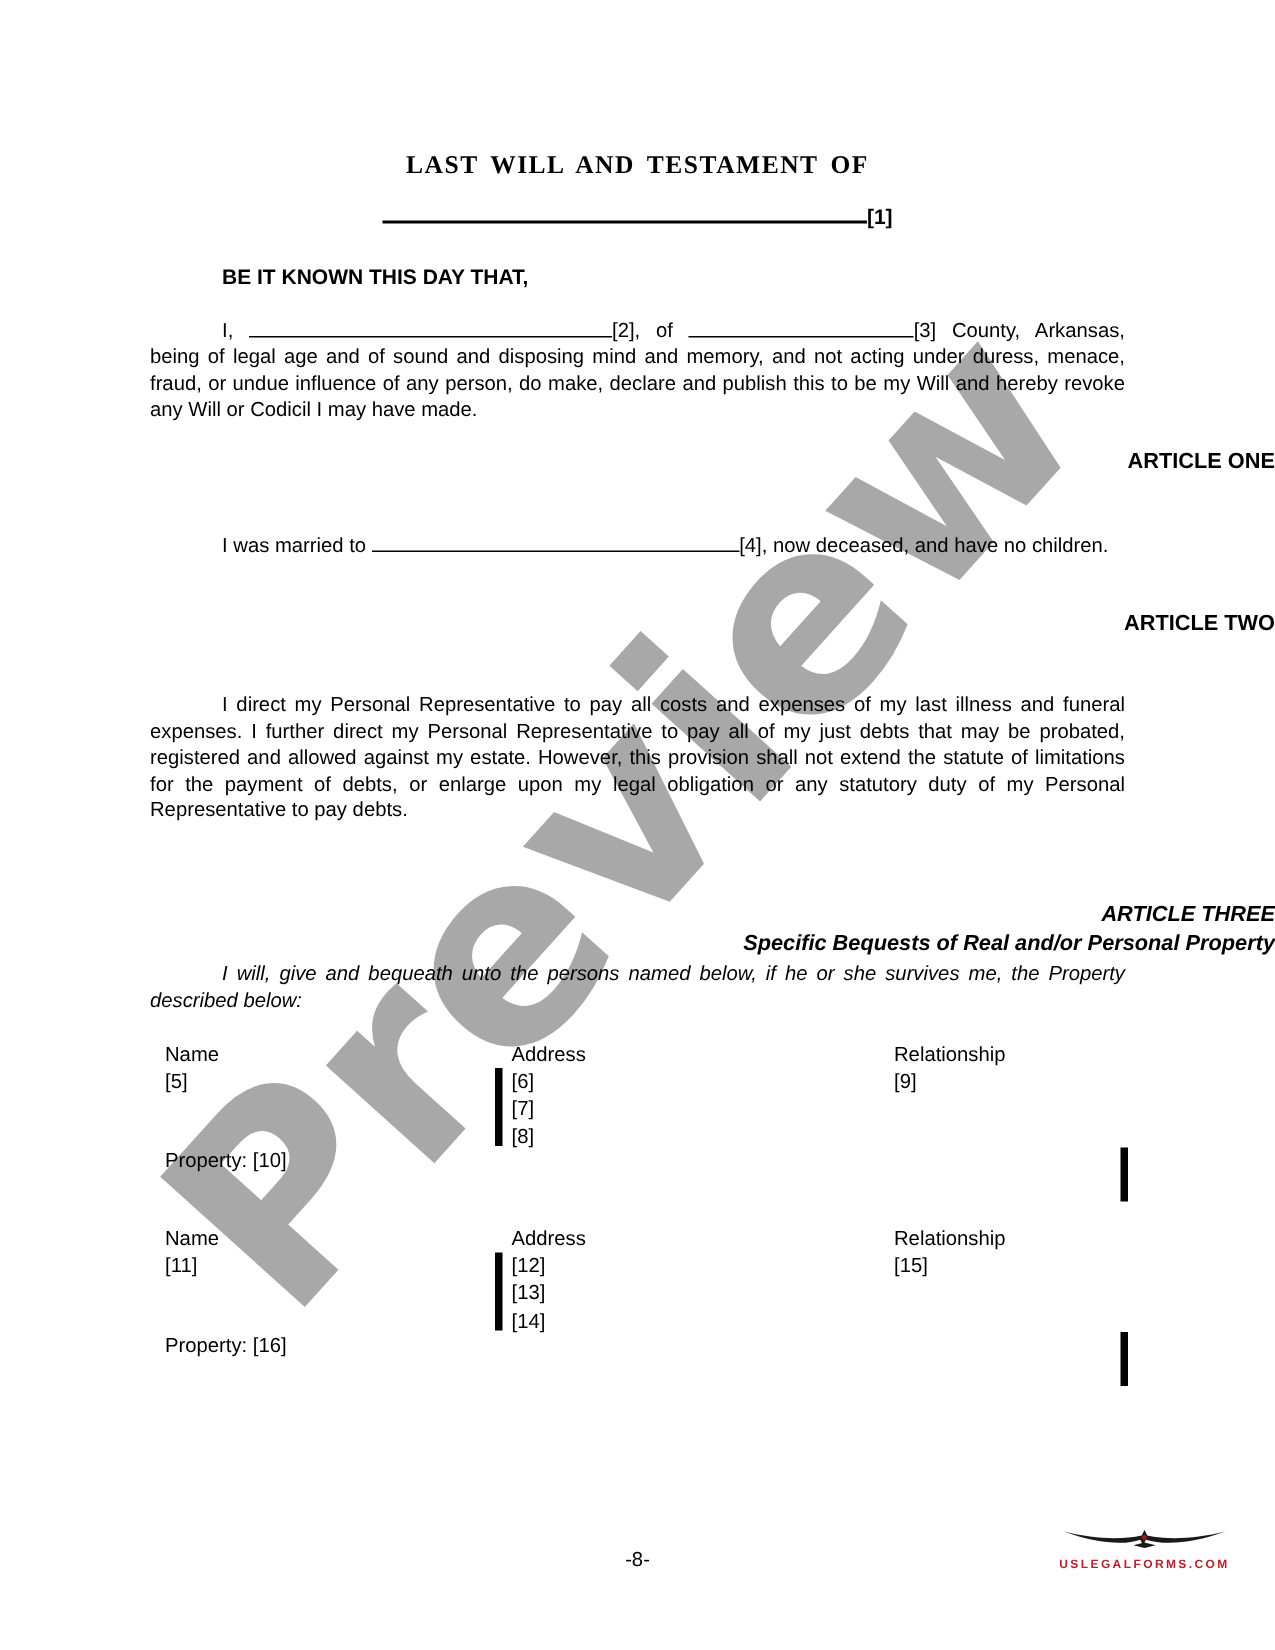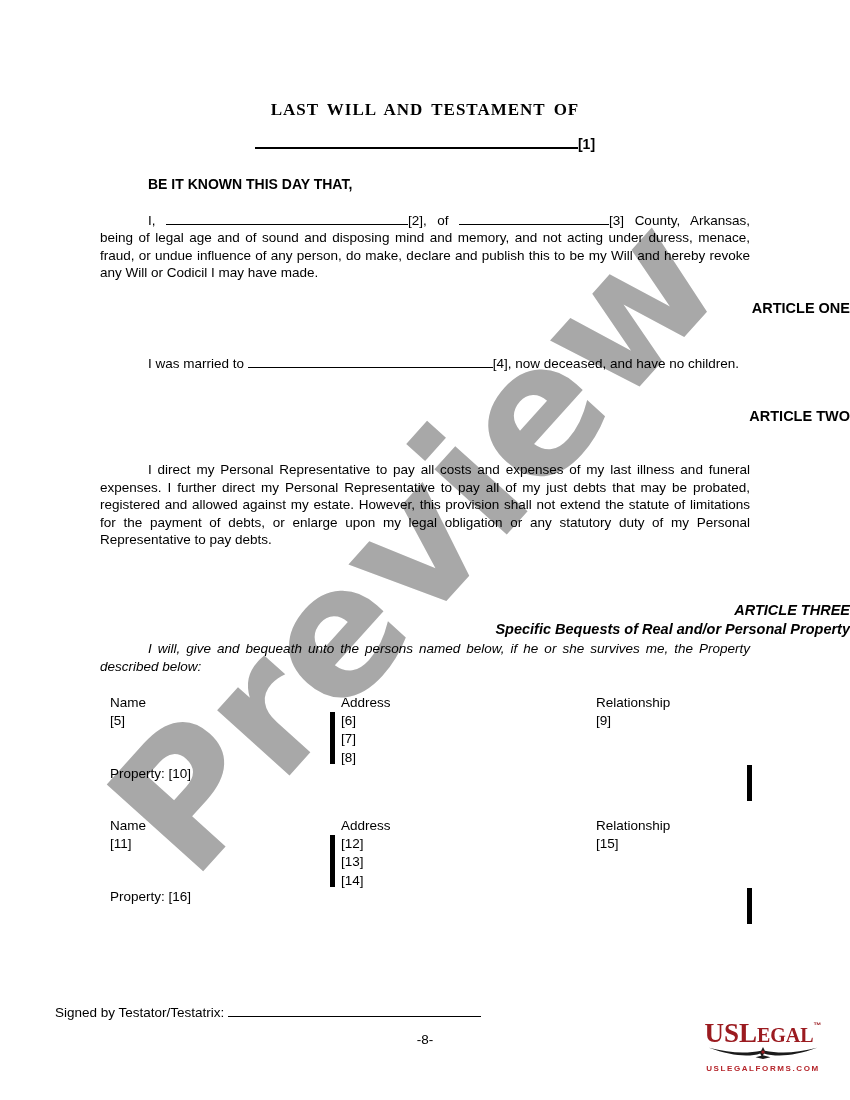--- a/index.html
+++ b/index.html
@@ -114,25 +114,23 @@
   <div class="layer vbar" style="left:330px; top:835px; height:52px;"></div>
   <div class="layer addr-col" style="left:341px; top:835px;">
     <div>[12]</div>
     <div>[13]</div>
     <div>[14]</div>
   </div>
   <div class="layer beq-ref" style="left:596px; top:836px;">[15]</div>
   <div class="layer beq-ref" style="left:110px; top:889px;"><span>Property:</span> <span>[16]</span></div>
   <div class="layer vbar" style="left:747px; top:888px; height:36px;"></div>
 
-  <div class="layer signature"><span>Signed by Testator/Testatrix:</span> <span class="blank w253"></span></div>
   <div class="layer page-num">-8-</div>
 
   <div class="layer logo">
-    <div class="brand" style="color:#9b1b20;"><span class="big">USL</span><span class="small">EGAL</span><span class="tm">™</span></div>
     <div class="eagle">
       <svg width="112" height="14" viewBox="0 0 120 15">
         <path d="M2 2 C26 11 46 12 57 8 L59 12 L61 8 C74 12 94 11 118 2 C95 8 76 8 62 5 L60 1 L58 5 C44 8 25 8 2 2 Z" fill="#1a1a1a"></path>
         <path d="M52 12 L60 14 L68 12 L60 10 Z" fill="#1a1a1a"></path>
         <circle cx="60" cy="6.5" r="1.8" fill="#9b1b20"></circle>
       </svg>
     </div>
     <div class="site" style="color:#b5242a;">USLEGALFORMS.COM</div>
   </div>
 

